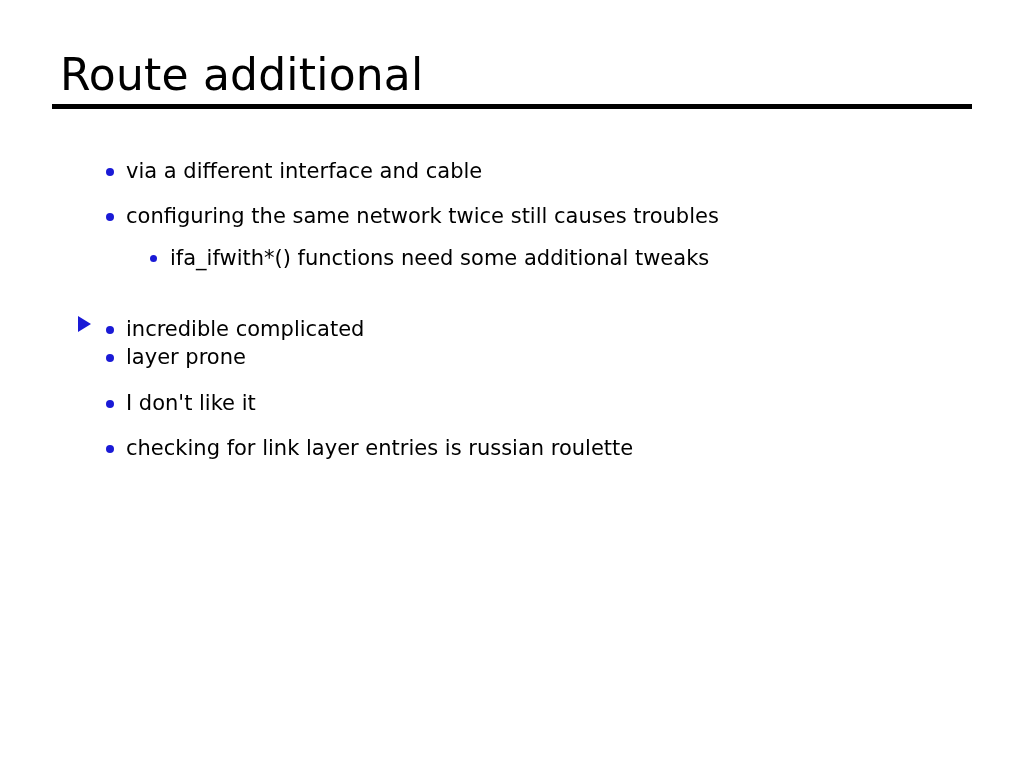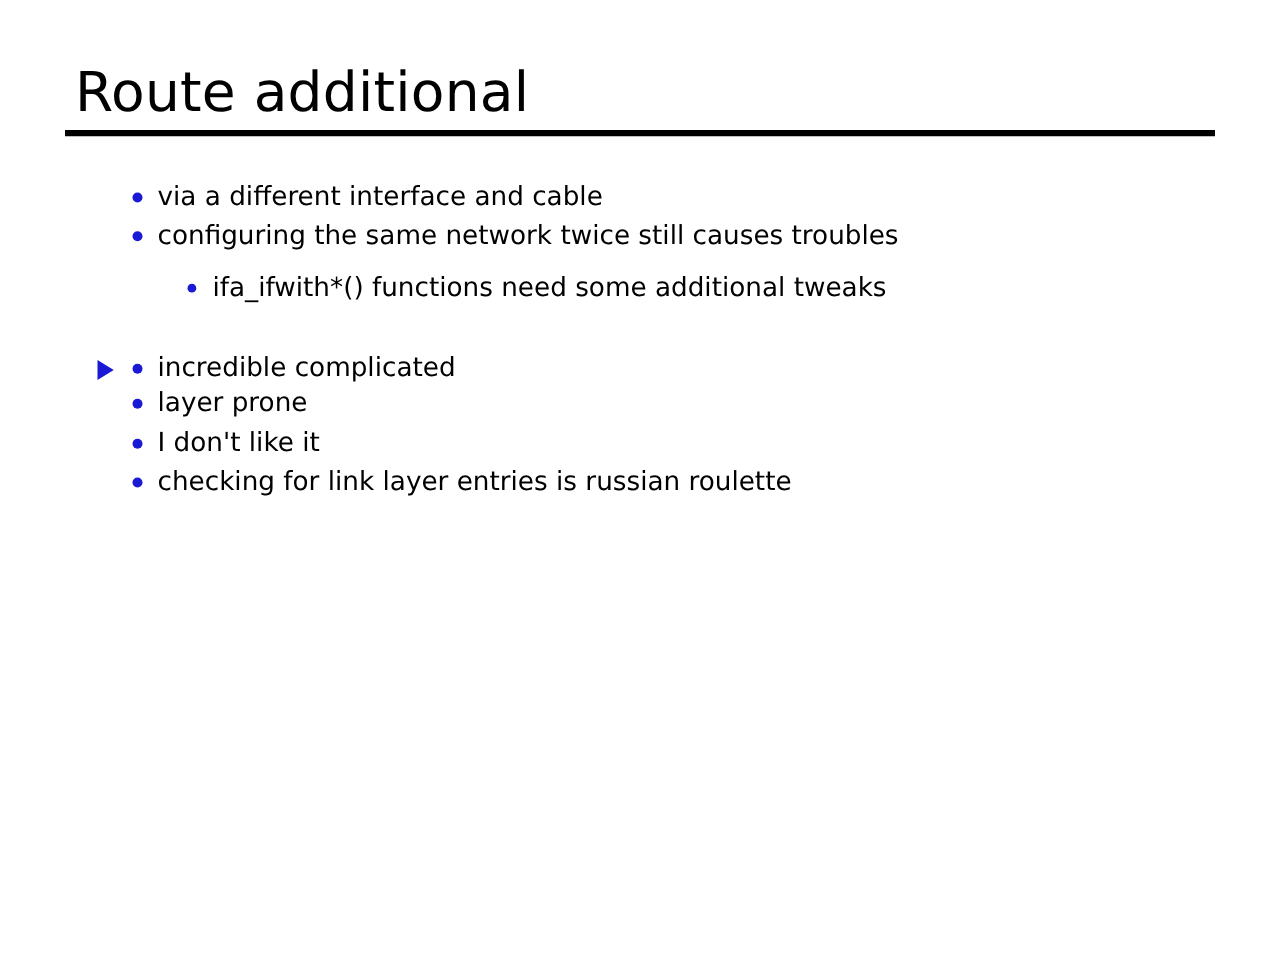--- a/index.html
+++ b/index.html
@@ -60,21 +60,21 @@
     height: 0;
     border-left: 13px solid #1a1ad6;
     border-top: 8px solid transparent;
     border-bottom: 8px solid transparent;
   }
   .lvl2 {
     position: relative;
     padding-left: 56px;
     font-size: 21px;
     line-height: 1.35;
-    margin-top: 3px;
+    margin-top: 17px;
     color: #000000;
   }
   .lvl2 .marker {
     position: absolute;
     left: 36px;
     top: 11px;
     width: 8px;
     height: 8px;
     border-radius: 50%;
     background: #1a1ad6;

